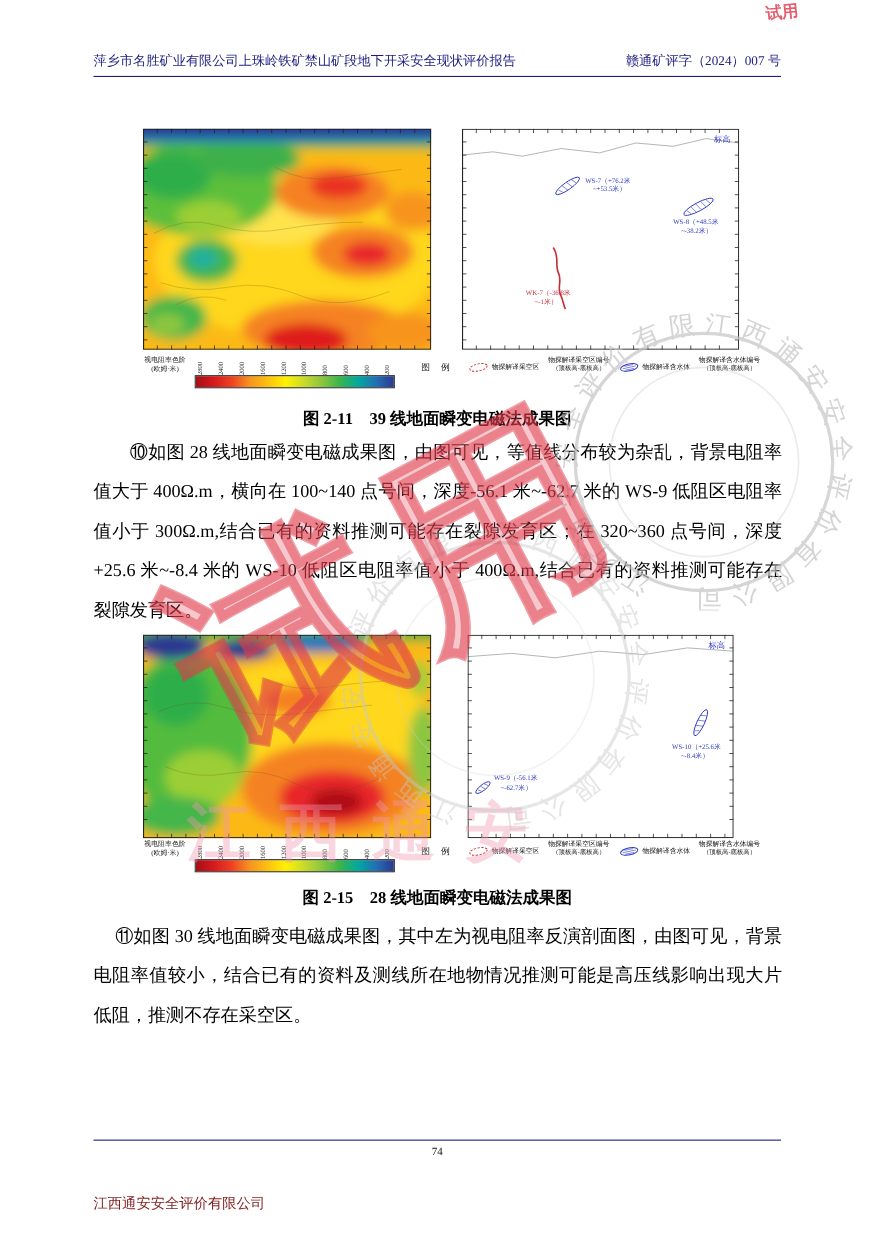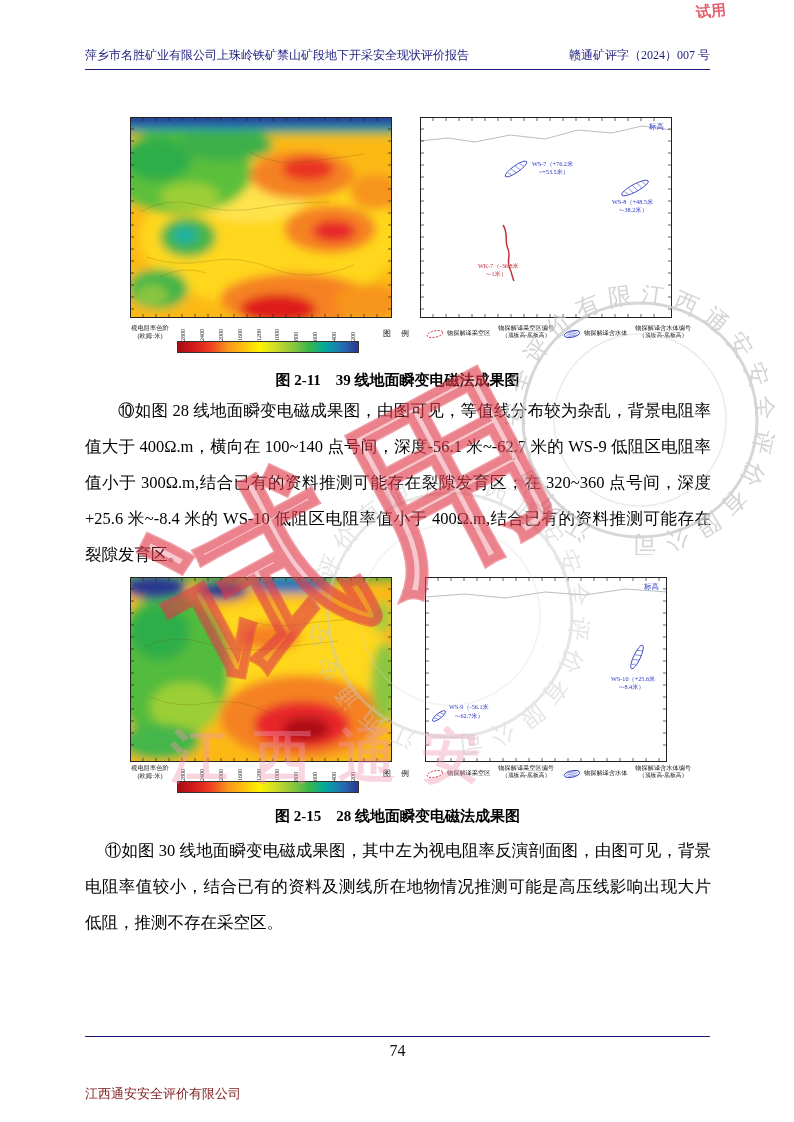--- a/index.html
+++ b/index.html
@@ -35,21 +35,21 @@
 
   
   .para{position:absolute;left:85px;width:626px;font-size:16.5px;line-height:36px;
         text-align:justify;color:#000;}
   #para1{top:393px;text-indent:2em;}
   #para2{top:833px;text-indent:1.2em;}
 
   
   .ftr-rule{position:absolute;top:1036px;left:85px;width:625px;border-top:1.6px solid #1c1c7e;}
   .ftr-company{position:absolute;top:1041px;left:85px;font-size:13px;color:#7f1d1d;margin-top:44px;}
-  .ftr-page{position:absolute;top:1042px;left:85px;width:625px;text-align:center;font-size:16px;color:#111;}
+  .ftr-page{position:absolute;top:1042px;left:85px;width:625px;text-align:center;font-size:10px;color:#111;}
 
   
   .wm{position:absolute;pointer-events:none;}
   .wm-trial{top:430px;left:150px;font-size:195px;font-weight:bold;line-height:1;
             transform:rotate(-28deg);transform-origin:center;
             color:rgba(224,58,74,0.28);-webkit-text-stroke:3px rgba(224,58,74,0.50);
             letter-spacing:18px;z-index:9;}
   .wm-trial-sm{top:2px;left:696px;font-size:15px;font-weight:bold;
                color:rgba(220,40,60,0.75);transform:rotate(-6deg);z-index:9;}
   .wm-pink{top:718px;left:170px;font-size:58px;font-weight:bold;

